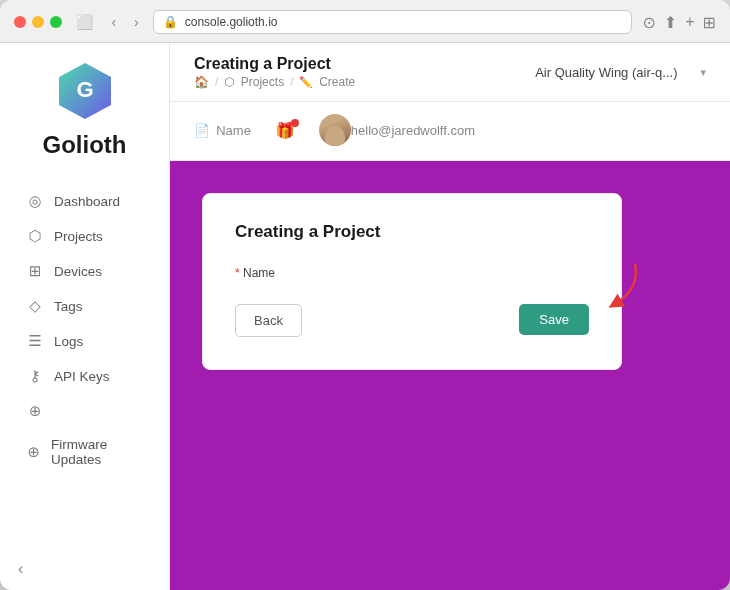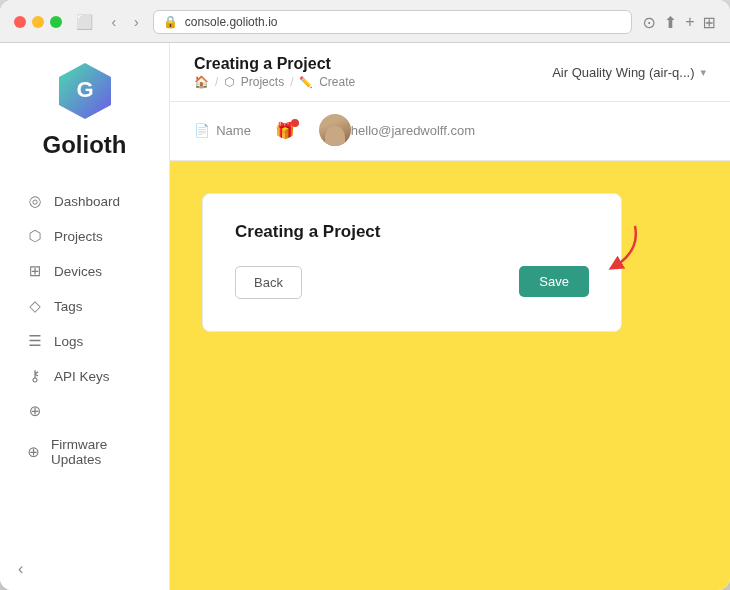--- a/index.html
+++ b/index.html
@@ -126,21 +126,21 @@
       padding: 12px 18px;
       color: #888;
       cursor: pointer;
       font-size: 16px;
     }
     
     .main-content {
       flex: 1;
       display: flex;
       flex-direction: column;
-      background: #fde047;
+      background: #a21caf;
       overflow: hidden;
     }
     
     .top-bar {
       background: #fff;
       padding: 12px 24px;
       display: flex;
       align-items: center;
       justify-content: space-between;
       border-bottom: 1px solid #e8e8e8;
@@ -163,21 +163,21 @@
     .breadcrumb a { color: #888; text-decoration: none; }
     .breadcrumb .edit-icon { font-size: 11px; }
     .top-right {
       display: flex;
       align-items: center;
       gap: 16px;
     }
     .workspace-selector {
       display: flex;
       align-items: center;
-      gap: 6px;
+      gap: 23px;
       font-size: 13px;
       color: #444;
       cursor: pointer;
     }
     .workspace-selector .chevron { font-size: 11px; color: #999; }
     
     .nav-tabs {
       background: #fff;
       padding: 0 24px;
       display: flex;
@@ -423,20 +423,24 @@
           </div>
           <span>hello@jaredwolff.com</span>
         </div>
       </div>
 
       <div class="page-area">
         <div class="form-card">
           <div class="form-card-title">Creating a Project</div>
 
           <div class="form-group">
+            <label class="form-label">
+              <span style="color:#e53935;">*</span>
+              <span>Name</span>
+            </label>
           </div>
 
           <div class="form-actions">
             <button class="btn-back">Back</button>
             <div class="arrow-annotation" style="position:relative;">
               <button class="btn-save">Save</button>
               
               <svg style="position:absolute;right:-52px;bottom:20px;width:56px;height:56px;" viewBox="0 0 56 56">
                 <path d="M 50 5 Q 55 30 30 45" stroke="#e53935" stroke-width="2.5" fill="none" marker-end="url(#arrowhead)"></path>
                 <defs>

